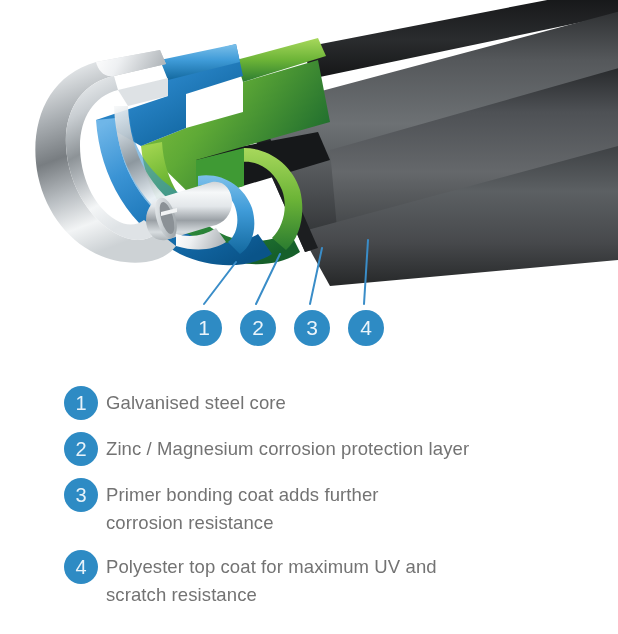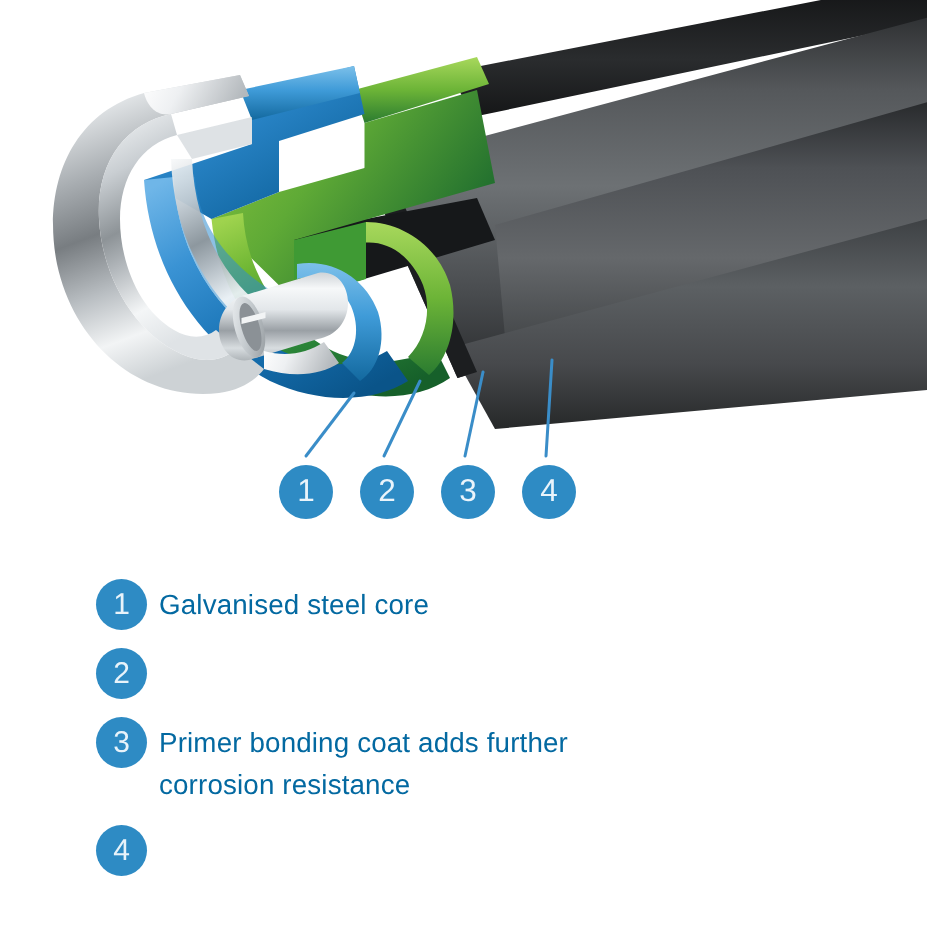--- a/index.html
+++ b/index.html
@@ -73,21 +73,21 @@
     height: 34px;
     border-radius: 50%;
     background: #2e8bc4;
     color: #e8f3fa;
     font-size: 20px;
     line-height: 34px;
     text-align: center;
     margin-right: 8px;
   }
   .legend-text {
-    color: #0369a1;
+    color: #737373;
     font-size: 18.5px;
     line-height: 28px;
     padding-top: 3px;
     white-space: pre-line;
     letter-spacing: 0.1px;
   }
 </style>
 </head>
 <body>
 
@@ -350,27 +350,30 @@
 
   <div id="legend">
 
     <div class="legend-row" style="top:8px;">
       <div class="legend-badge">1</div>
       <div class="legend-text">Galvanised steel core</div>
     </div>
 
     <div class="legend-row" style="top:54px;">
       <div class="legend-badge">2</div>
+      <div class="legend-text">Zinc / Magnesium corrosion protection layer</div>
     </div>
 
     <div class="legend-row" style="top:100px;">
       <div class="legend-badge">3</div>
       <div class="legend-text">Primer bonding coat adds further
 corrosion resistance</div>
     </div>
 
     <div class="legend-row" style="top:172px;">
       <div class="legend-badge">4</div>
+      <div class="legend-text">Polyester top coat for maximum UV and
+scratch resistance</div>
     </div>
 
   </div>
 
 </div>
 
 </body></html>

